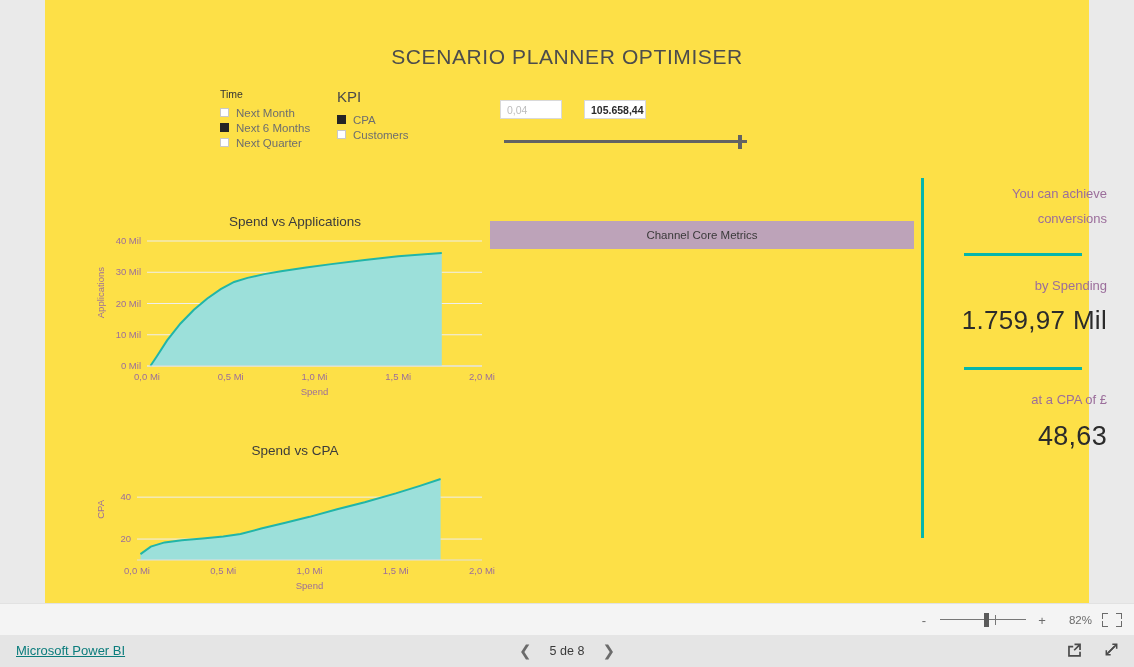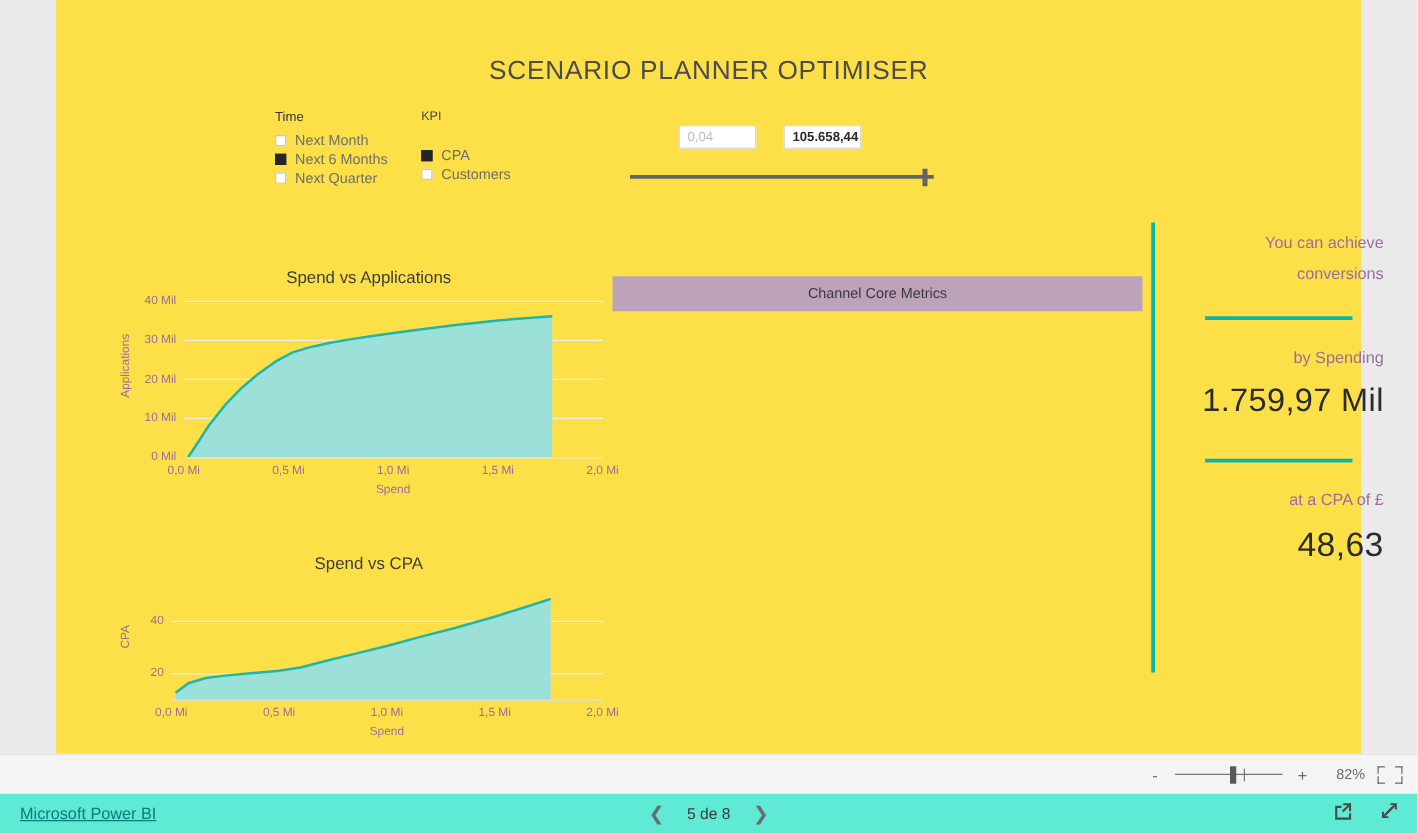--- a/index.html
+++ b/index.html
@@ -75,21 +75,21 @@
     border-color: #252525;
   }
   .slicer-label {
     font-size: 11.5px;
     color: #6e6e6e;
     white-space: nowrap;
   }
   #slicer-product { left: 55px; }
   #slicer-time    { left: 175px; }
   #slicer-kpi     { left: 292px; }
-  #slicer-kpi .slicer-title { font-size: 10px; color: #4a4a4a; margin-bottom: 18px;}
+  #slicer-kpi .slicer-title { font-size: 15px; color: #4a4a4a; margin-bottom: 7px;}
 
   
   #kpi-slider-block {
     position: absolute;
     left: 455px;
     top: 100px;
     width: 280px;
   }
   #kpi-slider-caption {
     font-size: 13px;
@@ -102,21 +102,21 @@
     width: 62px;
     height: 19px;
     border: 1px solid #d9d9d9;
     background: #fff;
     font-size: 10.5px;
     display: flex;
     align-items: center;
     padding: 0 6px;
     box-sizing: border-box;
   }
-  .sbox.muted { color: #bdbdbd; margin-left: 43px; }
+  .sbox.muted { color: #bdbdbd; }
   .sbox.value { color: #2b2b2b; font-weight: 700; justify-content: flex-start; }
   #slider-track-wrap {
     position: relative;
     margin-top: 16px;
     width: 247px;
     height: 14px;
   }
   #slider-track {
     position: absolute;
     left: 4px; top: 5px;
@@ -274,21 +274,21 @@
   #fit-icon i.tr { right:0; top:0; border-left:none; border-bottom:none; }
   #fit-icon i.bl { left:0; bottom:0; border-right:none; border-top:none; }
   #fit-icon i.br { right:0; bottom:0; border-left:none; border-top:none; }
 
   
   #bottombar {
     position: absolute;
     left: 0; top: 635px;
     width: 1134px;
     height: 32px;
-    background: #5eead4;
+    background: #e5e5e5;
   }
   #pbi-link {
     position: absolute;
     left: 16px; top: 8px;
     font-size: 13px;
     color: #0b7c7c;
     text-decoration: underline;
   }
   #pager {
     position: absolute;

